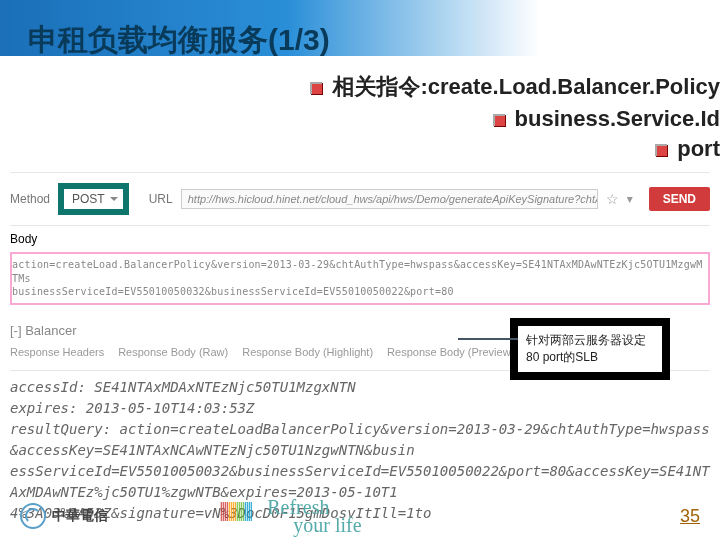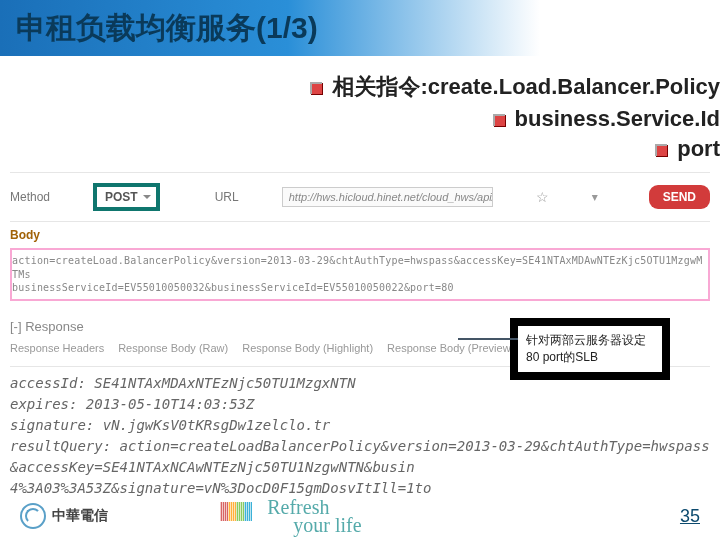--- a/index.html
+++ b/index.html
@@ -1,46 +1,46 @@
 <!DOCTYPE html>
 <html><head>
 <meta charset="utf-8">
 <style>
   body { margin:0; font-family:"Microsoft YaHei","微软雅黑",Arial,sans-serif; width:720px; height:540px; background:#fff; position:relative; overflow:hidden; }
   .title-bar { background:linear-gradient(to right,#1a6fb8,#2a8fd8 40%,#fff 75%); height:56px; padding:8px 0 0 16px; box-sizing:border-box; }
-  .title-bar h1 { margin:0; font-size:30px; color:#0a3a5a; font-weight:bold; }
+  .title-bar h1 { margin:12px; font-size:30px; color:#0a3a5a; font-weight:bold; }
   .bullets { margin:16px 0 10px 40px; }
   .bullets .line { font-size:22px; color:#222; margin:4px 0; font-weight:bold;text-align:right; }
   .bullet-mark { display:inline-block; width:12px; height:12px; background:#d44; margin-right:10px; vertical-align:middle; box-shadow:2px 2px 0 #aaa inset,1px 1px 0 #700; }
   .panel { margin:0 10px 6px 10px; font-family:Arial,sans-serif; font-size:11px; color:#666; }
-  .row { display:flex; align-items:center; padding:6px 0;gap:35px; }
+  .row { display:flex; align-items:center; padding:6px 0; }
   .lbl { color:#777; font-size:12px; margin-right:8px; }
-  .method-sel { border:4px solid #0f766e; padding:3px 18px 3px 8px; font-size:12px; color:#555; background:#fff; position:relative; margin-right:20px;font-weight:bold;}
+  .method-sel { border:6px solid #0f766e; padding:3px 18px 3px 8px; font-size:12px; color:#555; background:#fff; position:relative; margin-right:20px;}
   .method-sel:after{content:""; position:absolute; right:5px; top:8px; border:4px solid transparent; border-top-color:#888;}
   .url-box { flex:1; border:1px solid #ccc; padding:3px 6px; font-size:11px; color:#888; white-space:nowrap; overflow:hidden; font-style:italic; background:#fafafa;}
   .star { margin:0 8px; color:#999; font-size:14px;}
   .chev { color:#999; font-size:12px; margin-right:10px;}
-  .send-btn { background:#d23b3b; color:#fff; font-weight:bold; font-size:12px; padding:5px 14px; border-radius:9px; margin-left:6px;}
-  .body-hdr { font-weight:bold; color:#a16207; font-size:12px; margin:6px 0;}
+  .send-btn { background:#d23b3b; color:#fff; font-weight:bold; font-size:12px; padding:5px 14px; border-radius:2px; margin-left:6px;}
+  .body-hdr { font-weight:normal; color:#000000; font-size:12px; margin:6px 0;}
   .body-box { border:2px solid #f9a8d4; padding:4px 0; font-size:10px; color:#888; line-height:1.35; letter-spacing:0.2px; word-break:break-all; font-family:monospace,Arial;}
   .body-box span{ filter:blur(0.6px); }
   .resp-hdr { color:#888; font-size:13px; margin:18px 0 8px 0;}
   .tabs { display:flex; gap:14px; font-size:11px; color:#999; margin-bottom:12px;}
   .resp-text { font-family:monospace,Arial; font-size:14px; color:#666; line-height:1.5; word-break:break-all; filter:blur(0.5px); margin-top:6px;font-style:italic;}
   .callout { position:absolute; right:50px; top:318px; width:128px; border:8px solid #000000; background:#fff; padding:6px 8px; font-size:12px; line-height:1.4; color:#222;}
   .callout:before{content:""; position:absolute; left:-60px; top:12px; width:60px; height:2px; background:#456;}
   .footer { position:absolute; bottom:6px; left:0; right:0; display:flex; align-items:center; padding:0 20px;}
   .logo { display:flex; align-items:center; gap:6px;}
   .logo-circ { width:22px; height:22px; border:2px solid #5aa0c8; border-radius:50%; position:relative;}
   .logo-circ:after{content:""; position:absolute; width:12px; height:12px; border:2px solid #5aa0c8; border-radius:50%; left:3px; top:3px; border-right-color:transparent; border-bottom-color:transparent;}
   .logo-txt { font-size:14px; color:#444; font-weight:bold;}
   .refresh { margin-left:auto; margin-right:auto; font-family:"Brush Script MT",cursive; font-size:20px; color:#5aa; line-height:0.9; text-align:left; position:relative;}
   .refresh .dots{ position:absolute; left:-48px; top:2px; letter-spacing:-2px;}
   .refresh .d1{color:#c33;} .refresh .d2{color:#f90;} .refresh .d3{color:#6b3;} .refresh .d4{color:#09c;}
-  .pagenum { font-size:18px; color:#0c4a6e; margin-left:auto;text-decoration:underline;}
+  .pagenum { font-size:18px; color:#a16207; margin-left:auto;text-decoration:underline;}
   hr.thin { border:none; border-top:1px solid #e6e6e6; margin:4px 0;}
 </style>
 </head>
 <body>
 
 <div class="title-bar">
   <h1>申租负载均衡服务(1/3)</h1>
 </div>
 
 <div class="bullets">
@@ -60,33 +60,33 @@
     <span class="chev">▾</span>
     <span class="send-btn">SEND</span>
   </div>
   <hr class="thin">
   <div class="body-hdr">Body</div>
   <div class="body-box">
     <span>action=createLoad.BalancerPolicy&amp;version=2013-03-29&amp;chtAuthType=hwspass&amp;accessKey=SE41NTAxMDAwNTEzKjc5OTU1MzgwMTMs</span><br>
     <span>businessServiceId=EV55010050032&amp;businessServiceId=EV55010050022&amp;port=80</span>
   </div>
 
-  <div class="resp-hdr">[-] Response</div>
+  <div class="resp-hdr">[-] Balancer</div>
   <div class="tabs">
     <span>Response Headers</span>
     <span>Response Body (Raw)</span>
     <span>Response Body (Highlight)</span>
     <span>Response Body (Preview)</span>
   </div>
   <hr class="thin">
   <div class="resp-text">
     <div>accessId: SE41NTAxMDAxNTEzNjc50TU1MzgxNTN</div>
     <div>expires: 2013-05-10T14:03:53Z</div>
-    <div>signature: vN.jgwKsV0tKRsgDw1zelclo.tr</div>
     <div>resultQuery: action=createLoadBalancerPolicy&amp;version=2013-03-29&amp;chtAuthType=hwspass&amp;accessKey=SE41NTAxNCAwNTEzNjc50TU1NzgwNTN&amp;busin</div>
+    <div>essServiceId=EV55010050032&amp;businessServiceId=EV55010050022&amp;port=80&amp;accessKey=SE41NTAxMDAwNTEz%jc50TU1%zgwNTB&amp;expires=2013-05-10T1</div>
     <div>4%3A03%3A53Z&amp;signature=vN%3DocD0F15gmDosvItIll=1to</div>
   </div>
 </div>
 
 <div class="callout">
   <span>针对两部云服务器设定80 port的SLB</span>
 </div>
 
 <div class="footer">
   <div class="logo">

